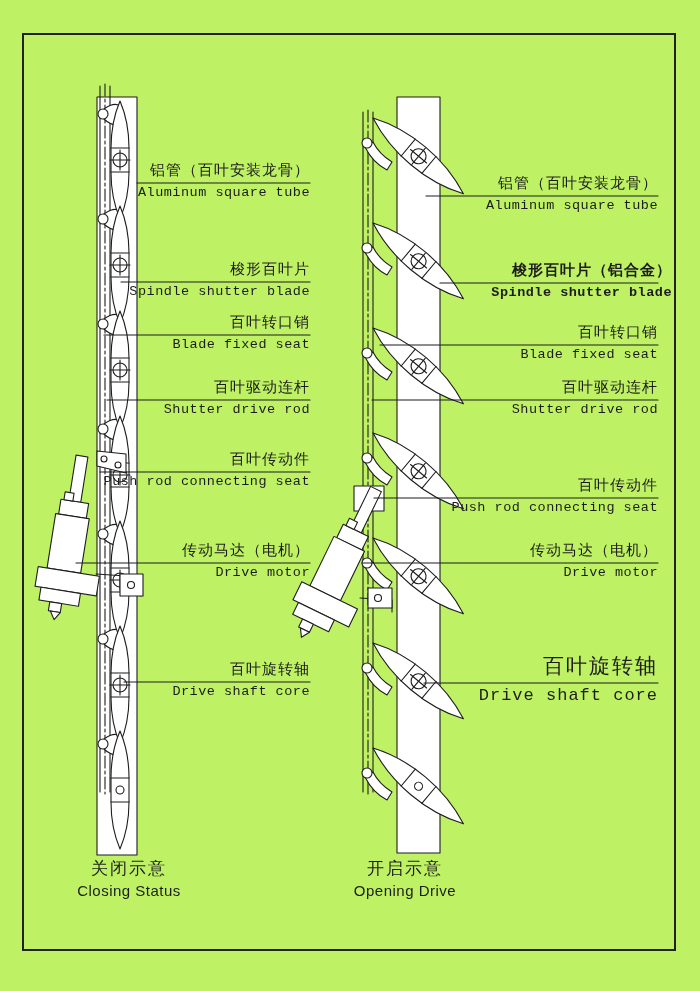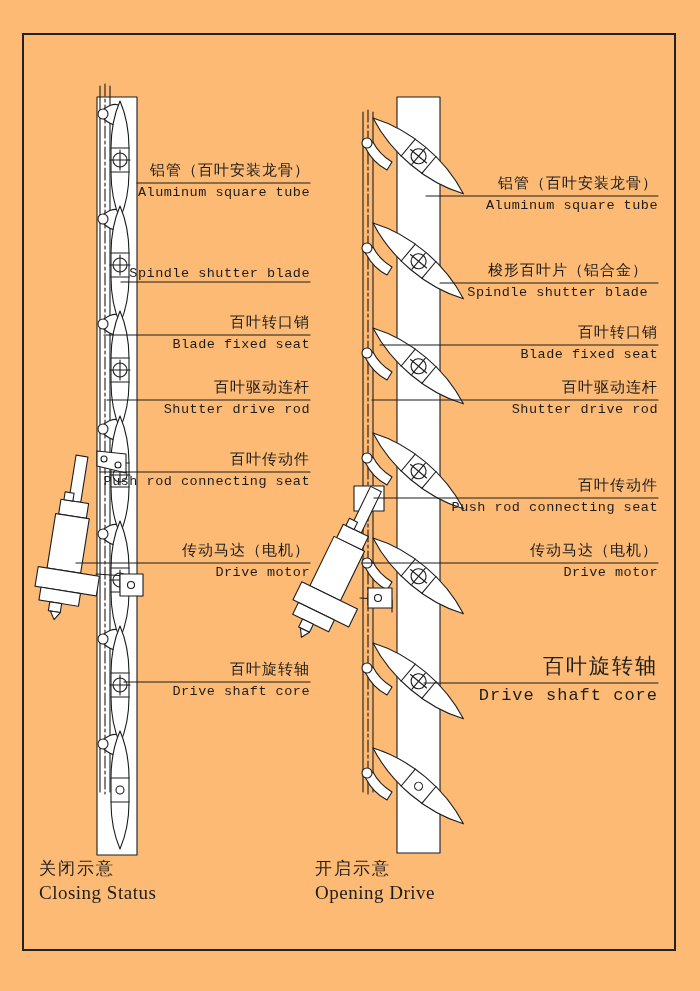--- a/index.html
+++ b/index.html
@@ -1,30 +1,30 @@
 <!DOCTYPE html>
 <html><head>
 <meta charset="utf-8">
 <style>
   html,body{margin:0;padding:0;background:#ffffff;}
-  .page{position:relative;width:700px;height:991px;background:#fdba74;overflow:hidden;
+  .page{position:relative;width:700px;height:991px;background:#bef264;overflow:hidden;
         font-family:"Liberation Sans", sans-serif;color:#1d1d1d;}
   .frame{position:absolute;left:22px;top:33px;width:654px;height:918px;
          border:2px solid #222222;box-sizing:border-box;}
   svg{position:absolute;left:0;top:0;}
   .label{position:absolute;text-align:right;line-height:1;}
   .label .cn{display:block;font-size:15px;letter-spacing:1px;height:18px;}
   .label .en{display:block;font-family:"Liberation Mono","DejaVu Sans Mono",monospace;
              font-size:13.5px;letter-spacing:0.5px;margin-top:6px;white-space:nowrap;margin-left:44px;}
   .label.big .cn{font-size:21px;height:25px;letter-spacing:2px;}
   .label.big .en{font-size:17px;margin-top:7px;letter-spacing:1px;}
-  .caption{position:absolute;text-align:left;line-height:1;}
+  .caption{position:absolute;text-align:center;line-height:1;}
   .caption .cn{display:block;font-size:17px;letter-spacing:2px;}
-  .caption .en{display:block;font-family:Liberation Serif, serif;
-               font-size:19px;margin-top:6px;letter-spacing:0.5px;white-space:nowrap;}
+  .caption .en{display:block;font-family:Liberation Sans, sans-serif;
+               font-size:15px;margin-top:6px;letter-spacing:0.5px;white-space:nowrap;}
 </style>
 </head>
 <body>
 
 <div class="page">
   <div class="frame"></div>
 
   <svg width="700" height="991" viewBox="0 0 700 991" fill="none" stroke="#1d1d1d" stroke-width="1.1" stroke-linejoin="round" stroke-linecap="round">
     <defs>
       <g id="bladeClosed">
@@ -170,20 +170,21 @@
       <line x1="362" y1="563" x2="658" y2="563"></line>
       <line x1="424" y1="683" x2="658" y2="683"></line>
     </g>
   </svg>
 
   <div class="label" style="top:162px;left:0;width:310px;">
     <span class="cn">铝管（百叶安装龙骨）</span>
     <span class="en">Aluminum square tube</span>
   </div>
   <div class="label" style="top:261px;left:0;width:310px;">
+    <span class="cn">梭形百叶片</span>
     <span class="en">Spindle shutter blade</span>
   </div>
   <div class="label" style="top:314px;left:0;width:310px;">
     <span class="cn">百叶转口销</span>
     <span class="en">Blade fixed seat</span>
   </div>
   <div class="label" style="top:379px;left:0;width:310px;">
     <span class="cn">百叶驱动连杆</span>
     <span class="en">Shutter drive rod</span>
   </div>
@@ -197,21 +198,21 @@
   </div>
   <div class="label" style="top:661px;left:0;width:310px;">
     <span class="cn">百叶旋转轴</span>
     <span class="en">Drive shaft core</span>
   </div>
 
   <div class="label" style="top:175px;left:348px;width:310px;">
     <span class="cn">铝管（百叶安装龙骨）</span>
     <span class="en">Aluminum square tube</span>
   </div>
-  <div class="label" style="top:262px;left:338px;width:310px;">
+  <div class="label" style="top:262px;left:362px;width:310px;font-weight:bold;">
     <span class="cn">梭形百叶片（铝合金）</span>
     <span class="en">Spindle shutter blade</span>
   </div>
   <div class="label" style="top:324px;left:348px;width:310px;">
     <span class="cn">百叶转口销</span>
     <span class="en">Blade fixed seat</span>
   </div>
   <div class="label" style="top:379px;left:348px;width:310px;">
     <span class="cn">百叶驱动连杆</span>
     <span class="en">Shutter drive rod</span>

